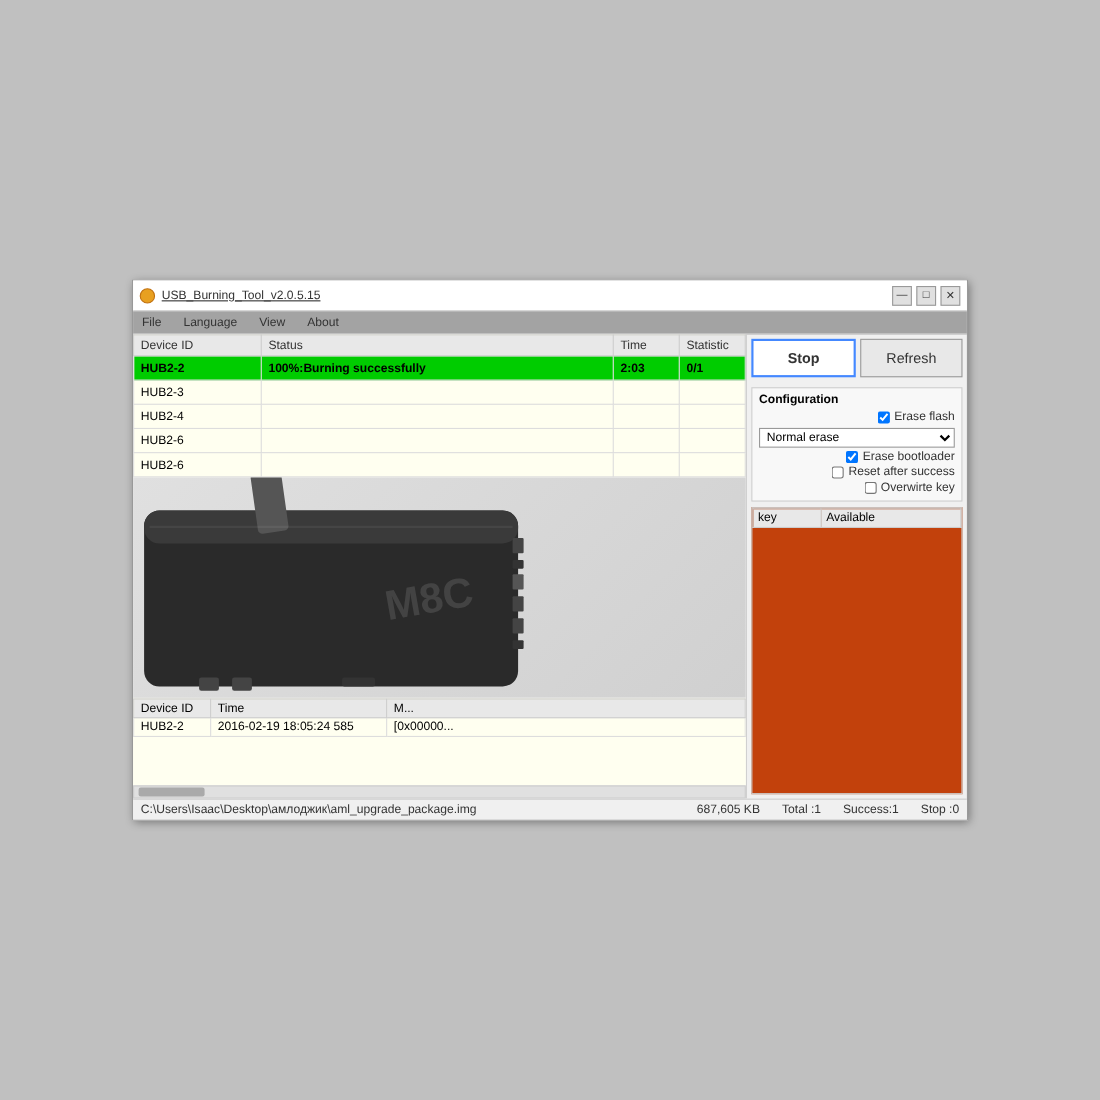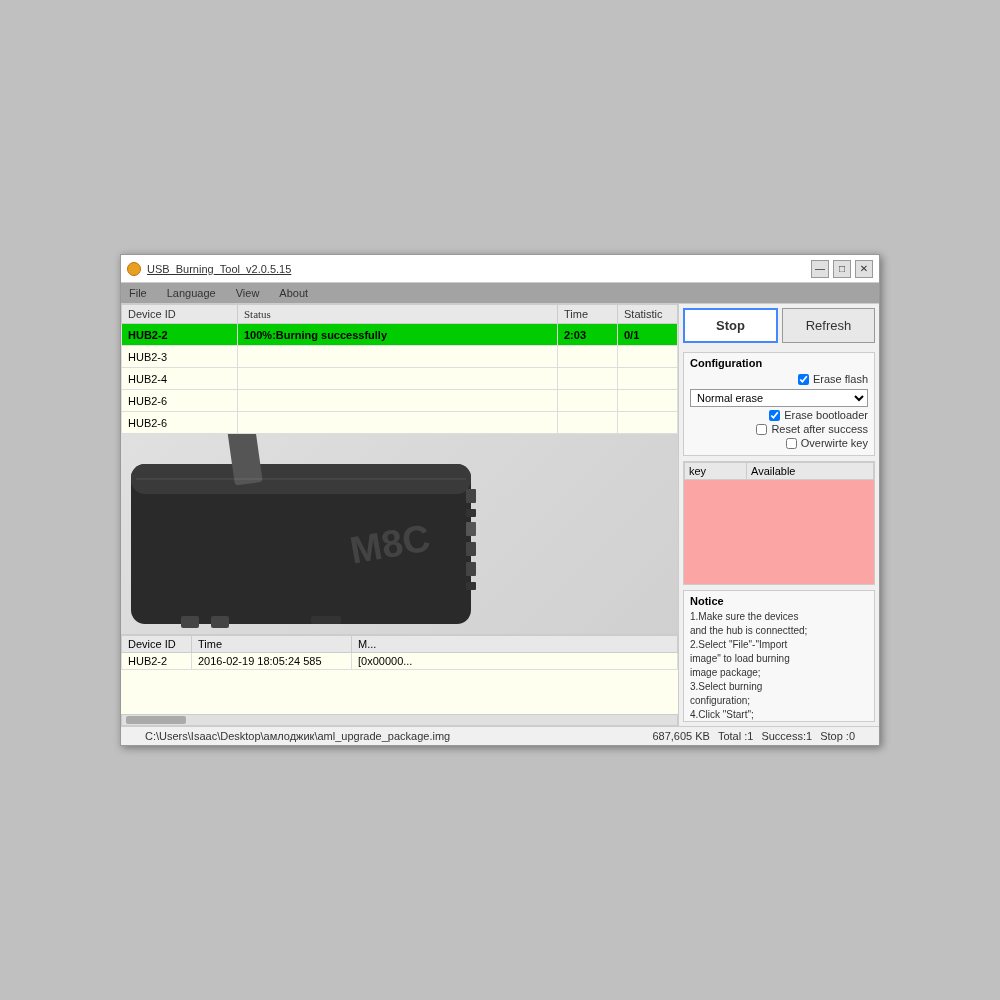--- a/index.html
+++ b/index.html
@@ -217,21 +217,21 @@
     .select-box {
       width: 100%;
       font-size: 11px;
       padding: 1px 2px;
       border: 1px solid #999;
       background: #fff;
       margin: 2px 0;
     }
     .key-table-section {
       border: 1px solid #ccc;
-      background: #fca5a5;
+      background: #c2410c;
       flex: 1;
     }
     .key-table {
       width: 100%;
       border-collapse: collapse;
     }
     .key-table th {
       background: #e8e8e8;
       border: 1px solid #ccc;
       padding: 2px 4px;
@@ -254,22 +254,22 @@
     .notice-text {
       font-size: 10px;
       color: #333;
       line-height: 1.4;
     }
     .status-bar {
       background: #f0f0f0;
       border-top: 1px solid #ccc;
       display: flex;
       align-items: center;
-      padding: 3px 24px;
-      gap: 8px;
+      padding: 3px 7px;
+      gap: 20px;
       font-size: 11px;
       color: #333;
     }
     .status-path {
       flex: 1;
     }
     .status-item {
       white-space: nowrap;
     }
   </style>
@@ -298,21 +298,21 @@
   </div>
 
   <div class="main-area">
 
     <div class="left-panel">
 
       <table class="device-table">
         <thead>
           <tr>
             <th>Device ID</th>
-            <th style="width:320px;font-family:Liberation Serif, serif;">Status</th>
+            <th style="width:320px;">Status</th>
             <th style="width:60px;">Time</th>
             <th style="width:60px;">Statistic</th>
           </tr>
         </thead>
         <tbody id="device-tbody">
             <tr class="hub2-2">
               <td>HUB2-2</td>
               <td>100%:Burning successfully</td>
               <td>2:03</td>
               <td>0/1</td>
@@ -432,32 +432,20 @@
           <thead>
             <tr>
               <th>key</th>
               <th>Available</th>
             </tr>
           </thead>
           <tbody></tbody>
         </table>
       </div>
 
-      <div class="notice-section">
-        <div class="notice-title">Notice</div>
-        <div class="notice-text" id="notice-content" style="white-space: pre-line;">1.Make sure the devices
-and the hub is connectted;
-2.Select "File"-"Import
-image" to load burning
-image package;
-3.Select burning
-configuration;
-4.Click "Start";
-5.Before done the tool, you</div>
-      </div>
     </div>
   </div>
 
   <div class="status-bar">
     <span class="status-path">C:\Users\Isaac\Desktop\амлоджик\aml_upgrade_package.img</span>
     <span class="status-item">687,605 KB</span>
     <span class="status-item">Total :1</span>
     <span class="status-item">Success:1</span>
     <span class="status-item">Stop :0</span>
   </div>

